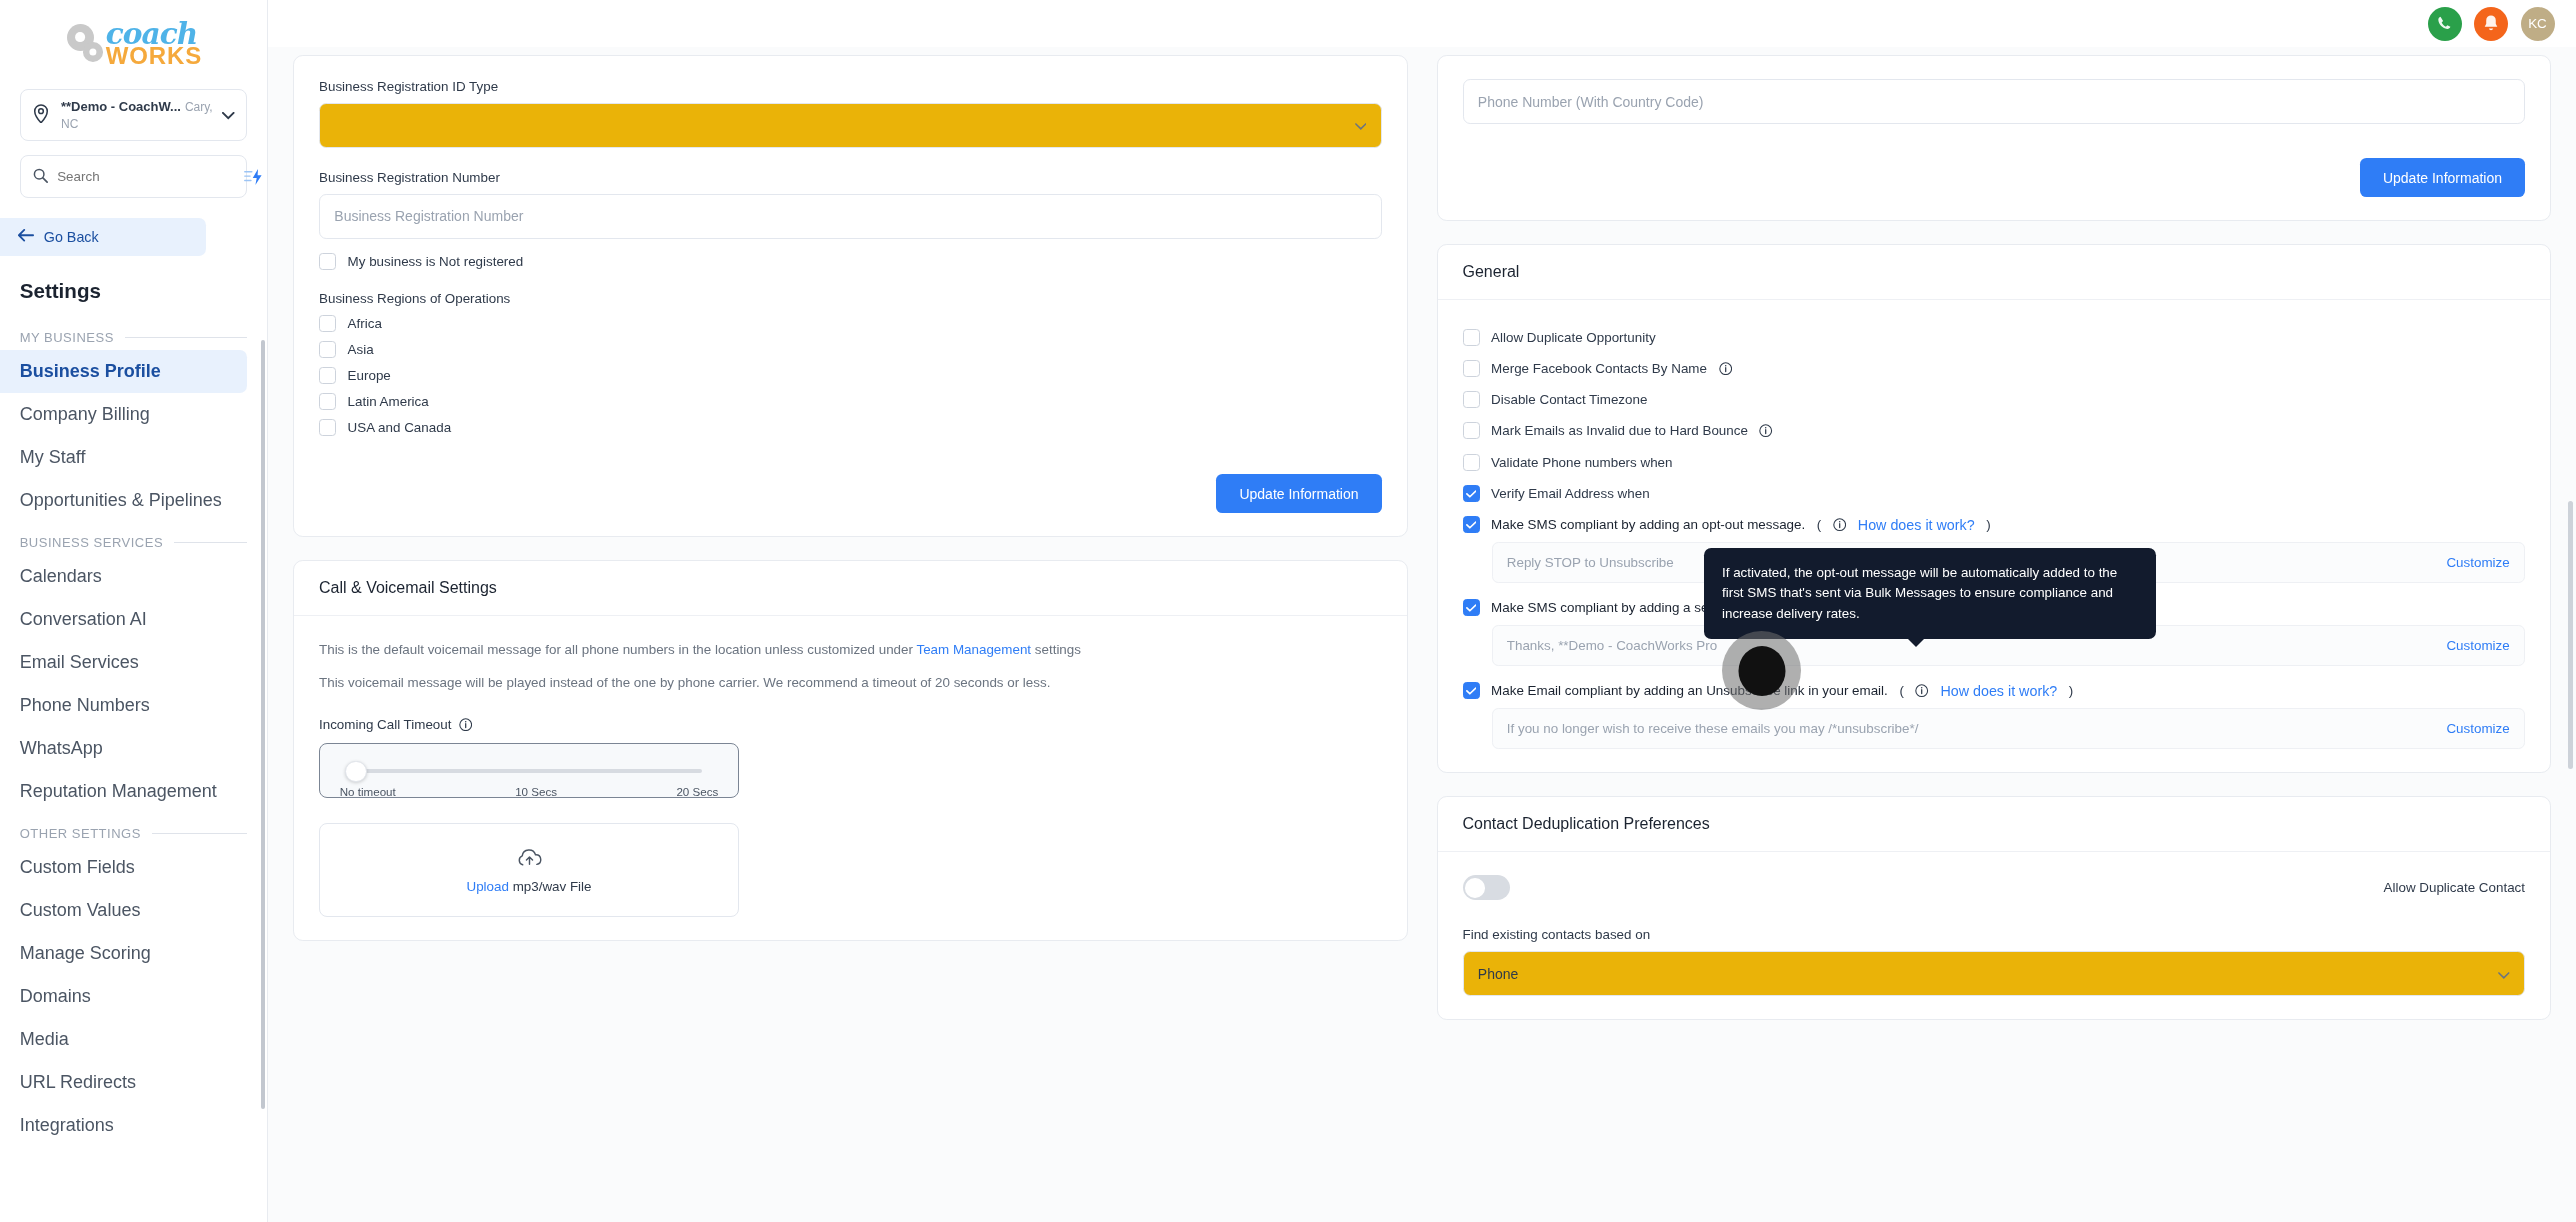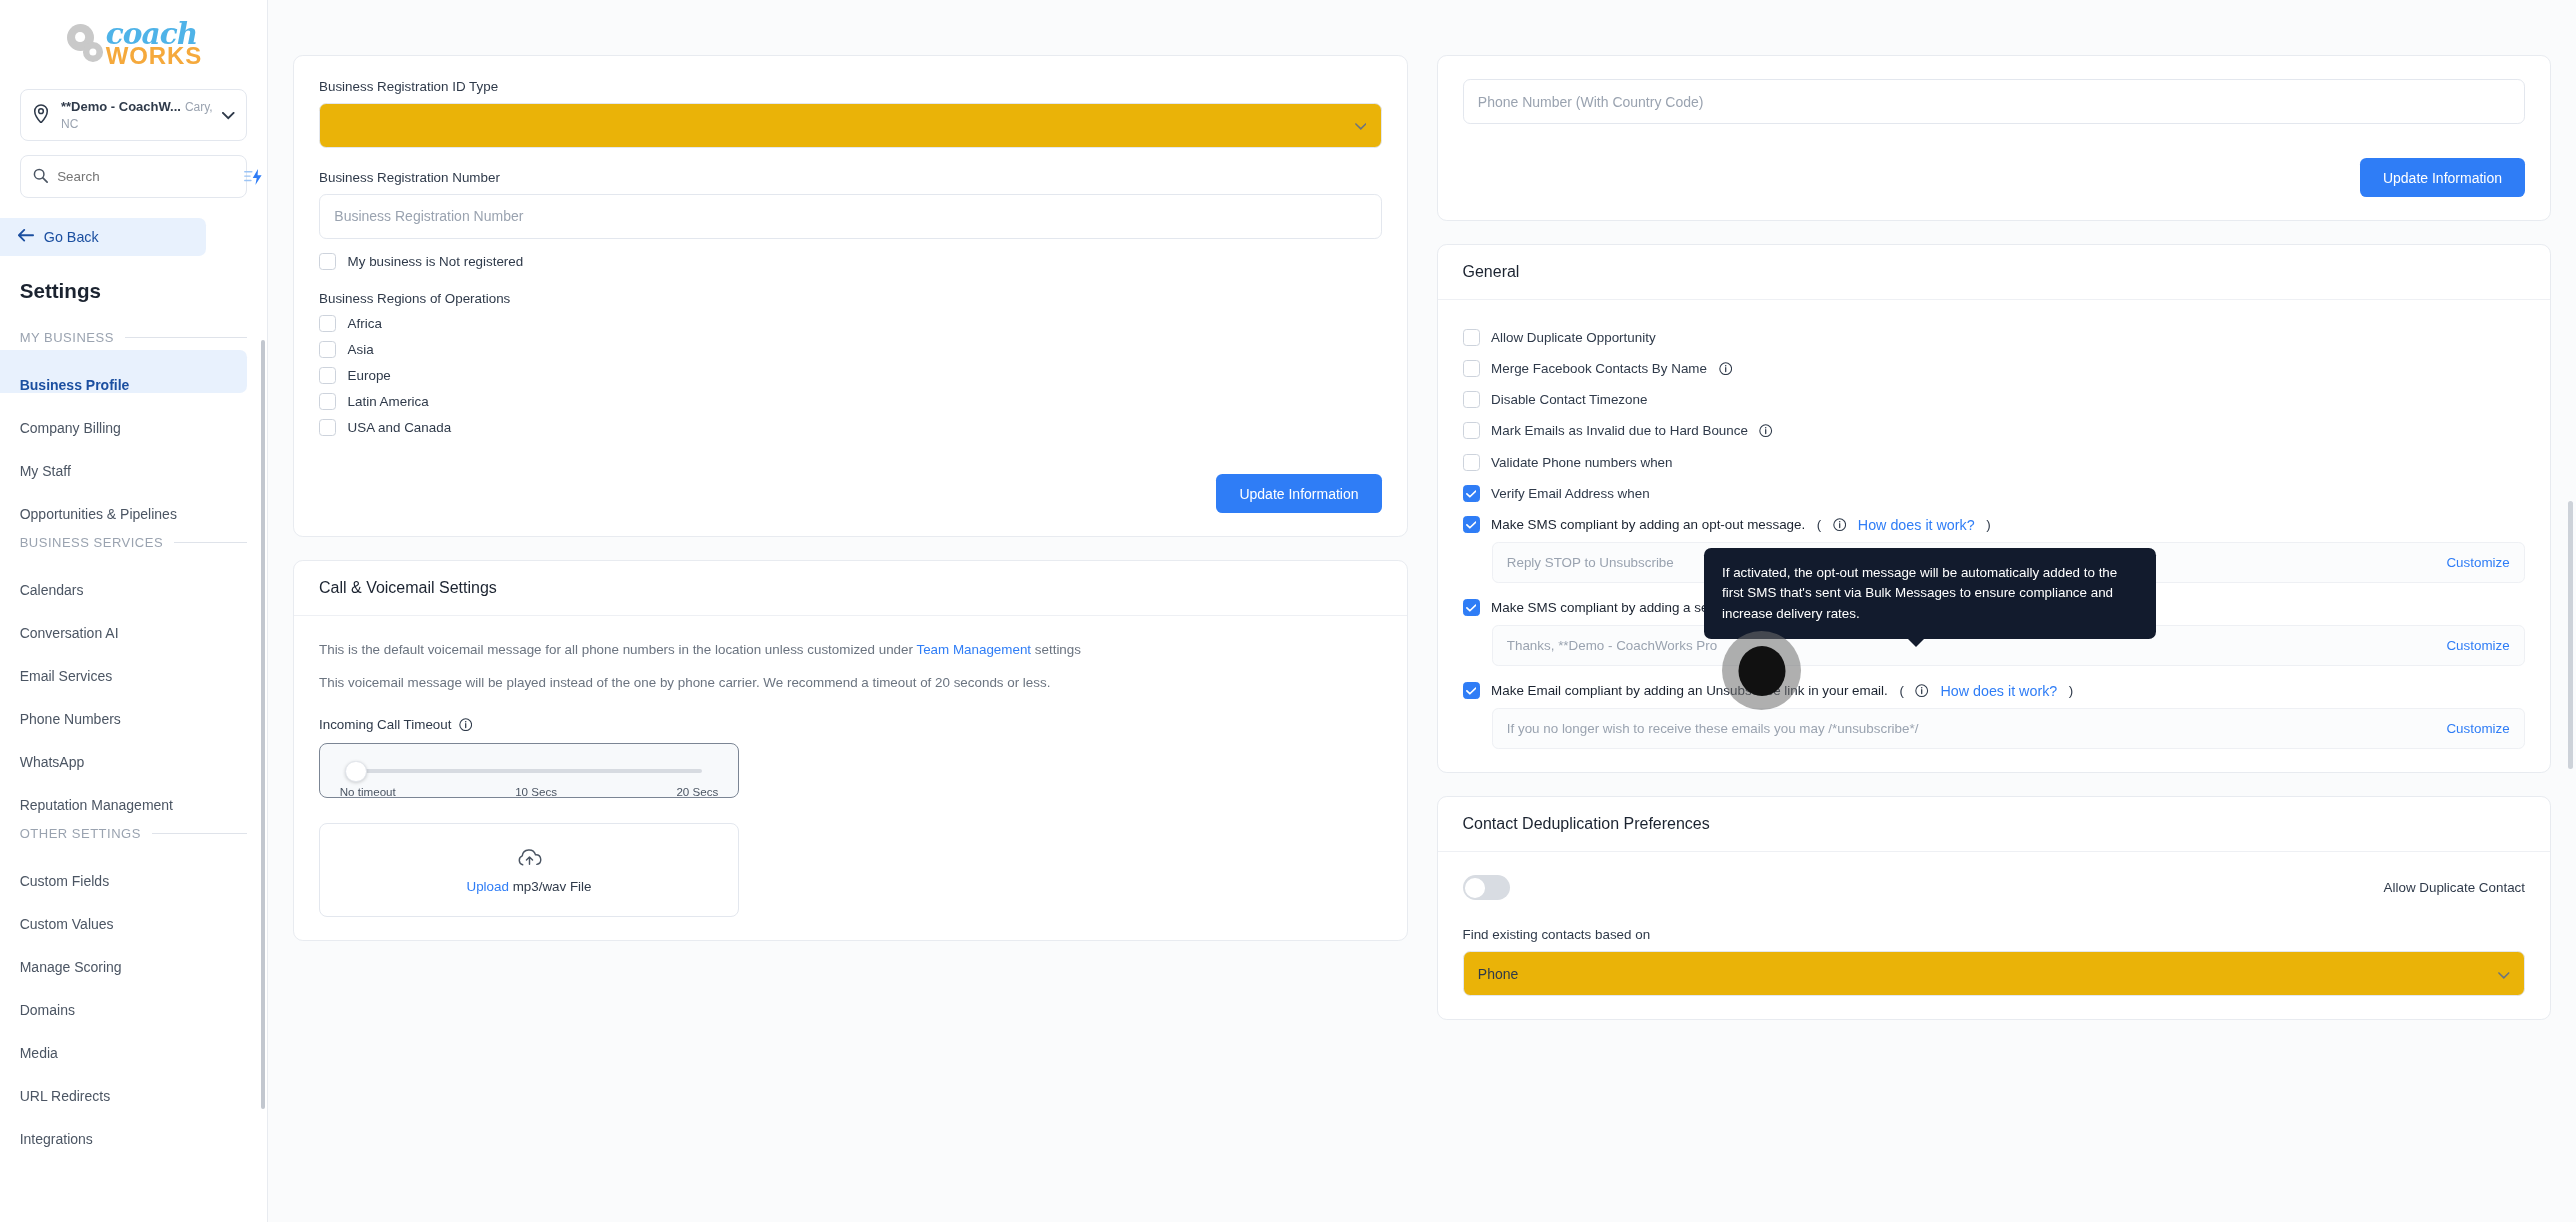--- a/index.html
+++ b/index.html
@@ -80,22 +80,22 @@
   .nav-scroll { margin-top: 14.3px; flex: 1; overflow: hidden; position: relative; }
   .nav-group-label {
     display: flex; align-items: center; gap: 10.7px;
     margin: 12.5px 19.7px 5.4px 19.7px;
     font-size: 13px; letter-spacing: 0.5px; color: #9aa3b0; font-weight: 400;
     white-space: nowrap;
   }
   .nav-group-label .rule { flex: 1; height: 0.9px; background: #dfe3ea; }
 
   .nav-item {
-    height: 43px; display: flex; align-items: flex-end;
-    padding-left: 19.7px; font-size: 14px; color: #4b5563;
+    height: 43px; display: flex; align-items: center;
+    padding-left: 19.7px; font-size: 18px; color: #4b5563;
     border-radius: 0 7.2px 7.2px 0; margin-right: 19.7px;
   }
   .nav-item.active { background: #e8f1fd; color: #1b4fa0; font-weight: 600; }
 
   #sidebar-scrollbar {
     position: absolute; right: 1.8px; top: 340px; width: 4.5px; height: 769px;
     background: #c2c7cf; border-radius: 2.7px;
   }
 
   
@@ -376,20 +376,34 @@
     <div class="nav-item">
         <span>Integrations</span>
       </div>
   </div>
 
   <div id="sidebar-scrollbar"></div>
 </div>
 
 <div id="main">
 
+  <div id="topbar">
+    <span class="circ-btn circ-green">
+      <svg width="18" height="18" viewBox="0 0 20 20">
+          <path d="M5 2c-1.6.6-2.6 2-2.4 3.6.5 5 4.8 9.4 9.8 9.9 1.6.2 3-1 3.6-2.5l-3.4-1.6-1.6 1.6c-2-.9-3.8-2.7-4.7-4.7l1.6-1.6z" fill="#ffffff" opacity="0.92"></path>
+        </svg>
+    </span>
+    <span class="circ-btn circ-orange">
+      <svg width="18" height="19" viewBox="0 0 20 21">
+          <path d="M10 1.5a5.3 5.3 0 00-5.3 5.3v4.1L3 14.1h14l-1.7-3.2V6.8A5.3 5.3 0 0010 1.5z" fill="#ffffff" opacity="0.92"></path>
+          <path d="M7.6 16.1a2.5 2.5 0 004.8 0z" fill="#ffffff" opacity="0.92"></path>
+        </svg>
+    </span>
+    <span class="avatar-btn">KC</span>
+  </div>
 
   <div id="columns">
 
     <div class="col">
 
       <div class="card">
         <div class="card-body">
           <div class="field-label">Business Registration ID Type</div>
           <div class="sel">
             <span class="sel-val"></span>

